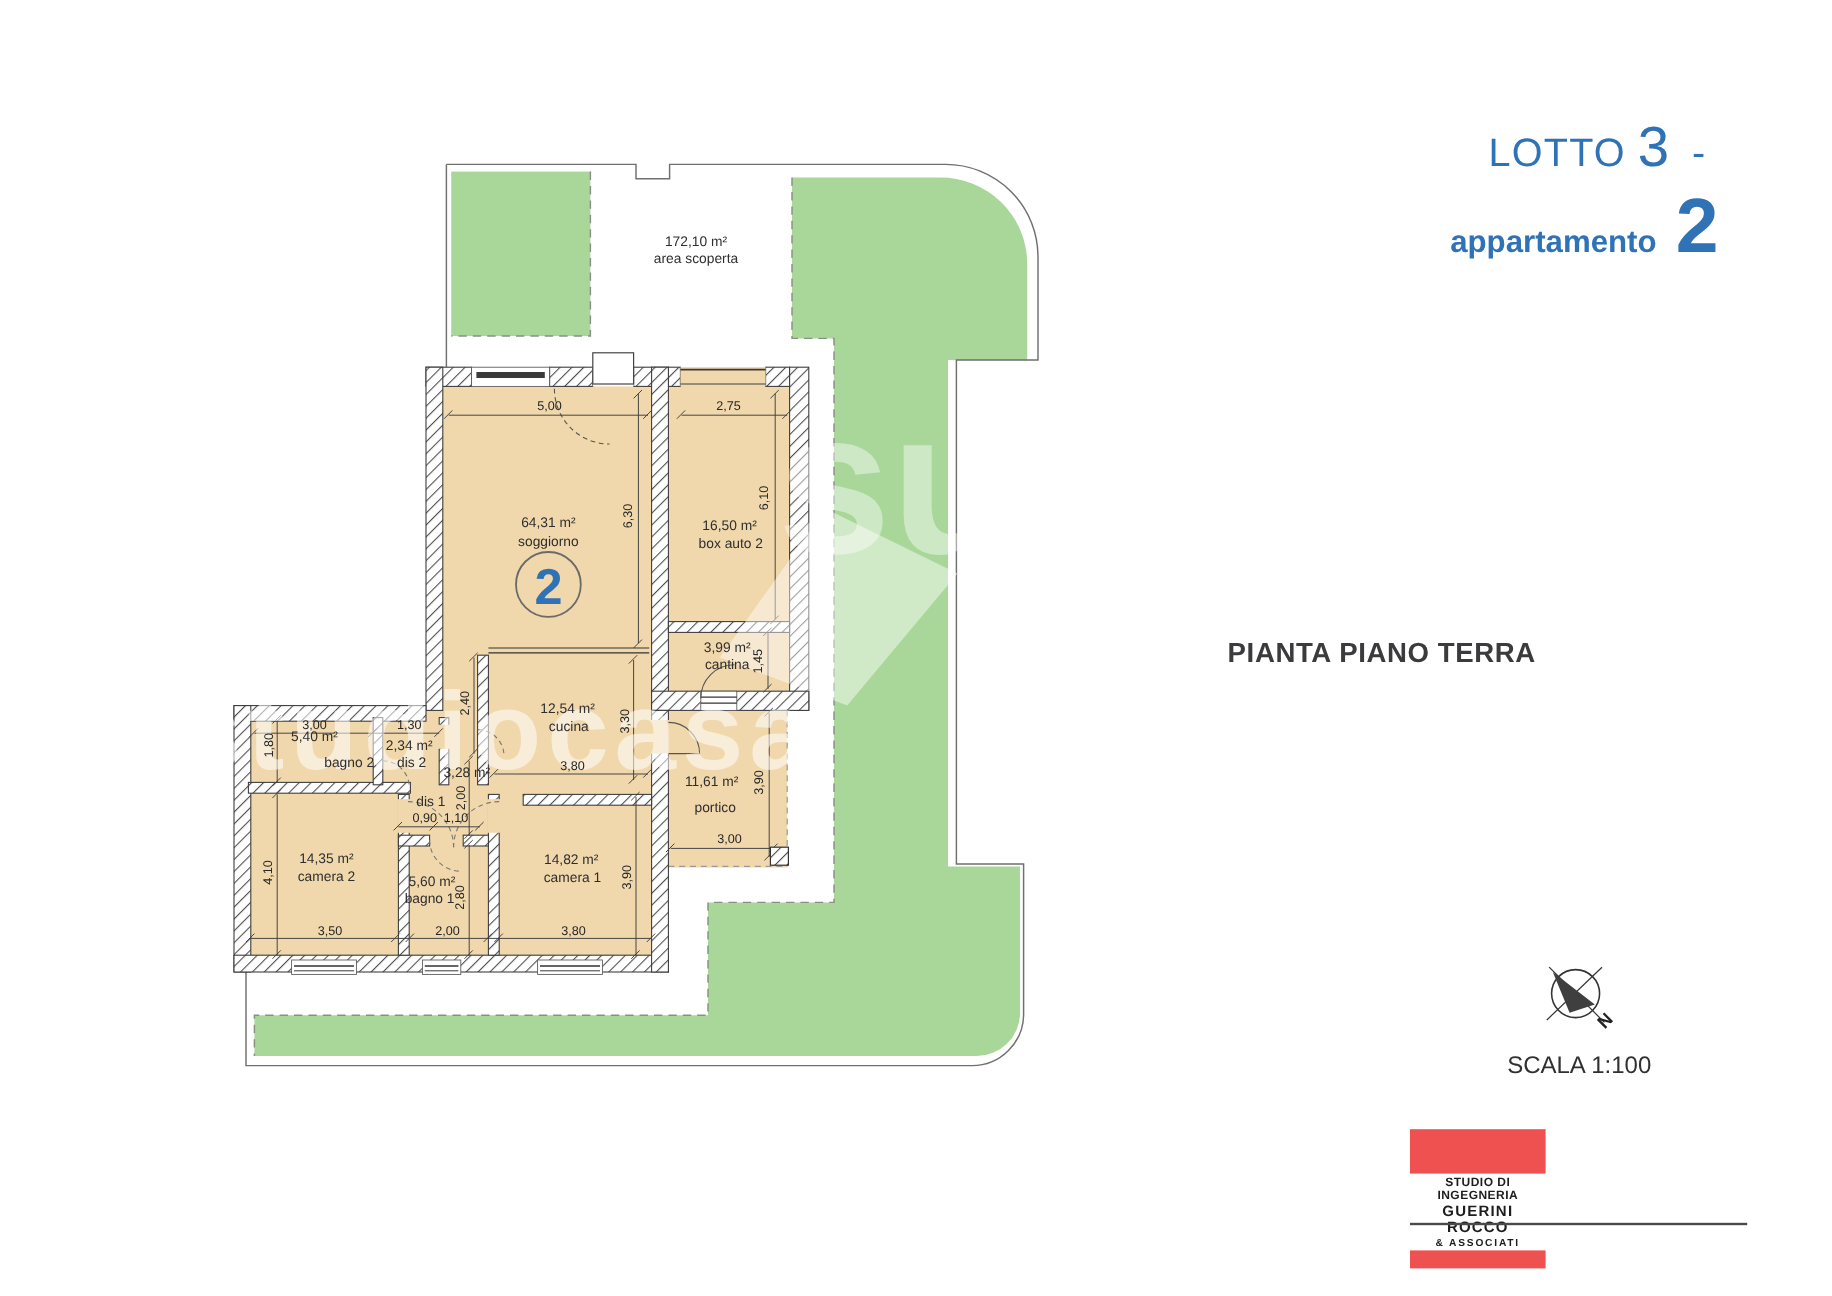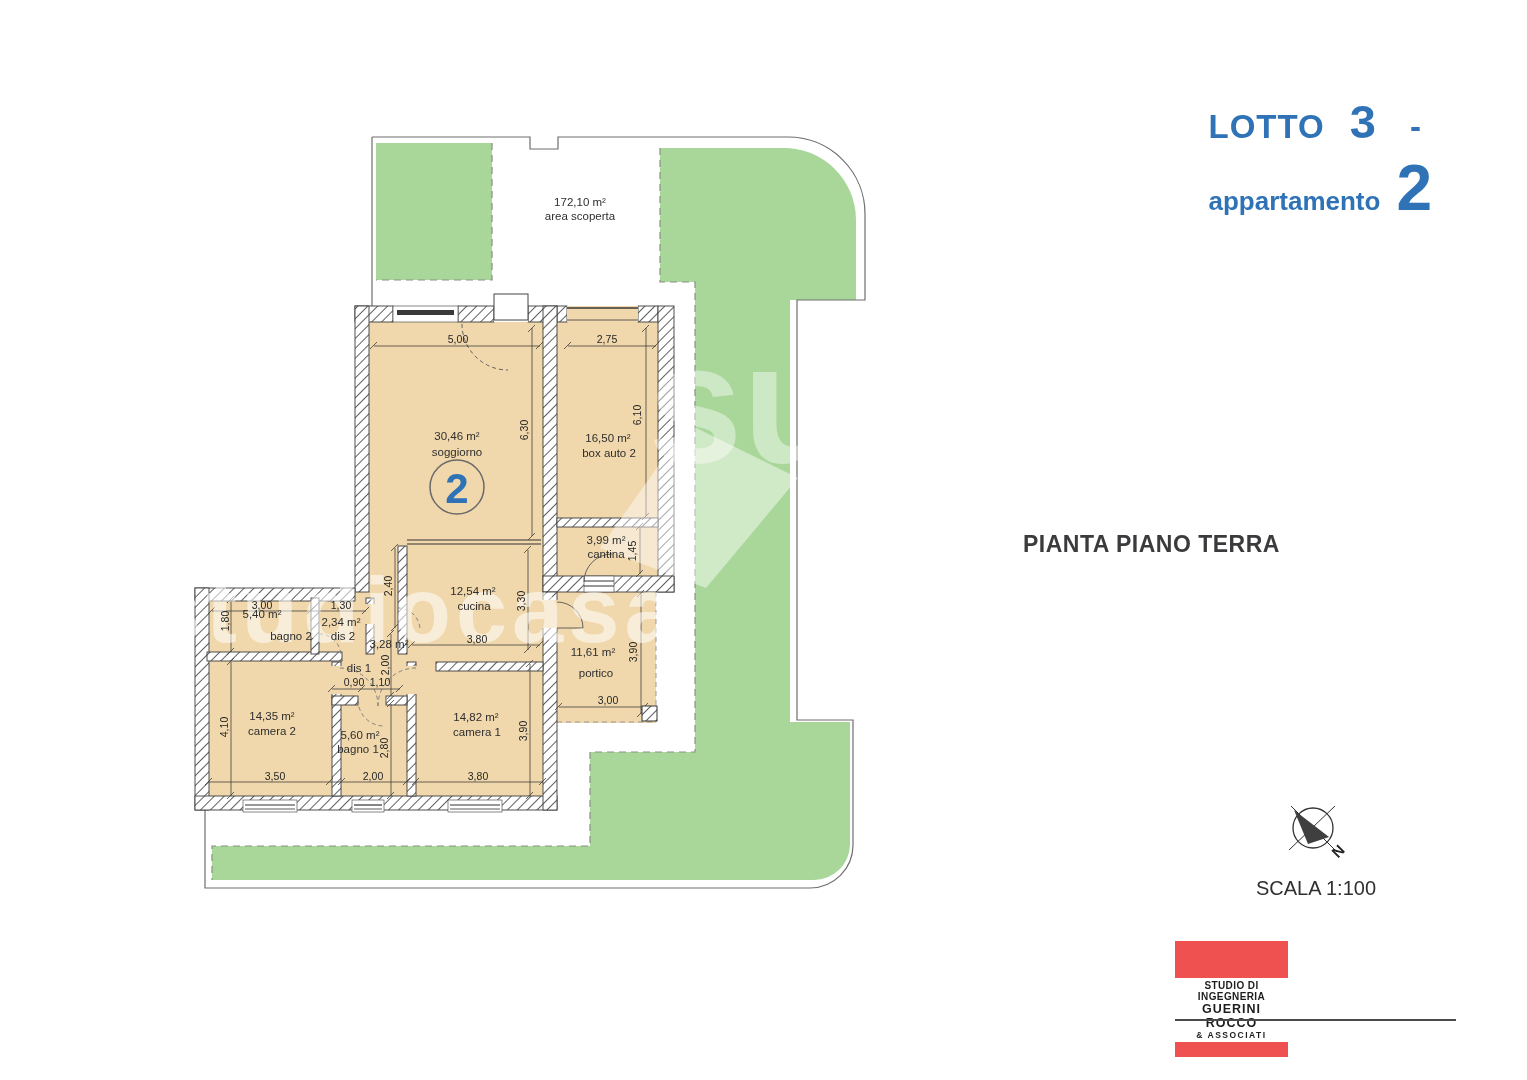--- a/index.html
+++ b/index.html
@@ -7,21 +7,21 @@
           font-family:"Liberation Sans", sans-serif;overflow:hidden;}
   .plan-svg{position:absolute;left:0;top:0;width:1527px;height:1080px;}
   
   .lbl{position:absolute;transform:translate(-50%,-50%);white-space:nowrap;
        font-size:11.5px;color:#2e2e2e;line-height:1;}
   .dim{font-size:10.5px;color:#262626;}
   .vert{transform:translate(-50%,-50%) rotate(-90deg);}
   .outdoor{font-size:11.5px;color:#2e2e2e;text-align:center;}
   
   .title-block{position:absolute;top:94px;right:95px;text-align:right;color:#2f73b6;}
-  .t1{display:flex;justify-content:space-between;align-items:baseline;font-weight:bold;
+  .t1{display:flex;justify-content:flex-end;align-items:baseline;font-weight:normal;
       font-size:33px;letter-spacing:1px;}
   .t1 .t1num{font-size:47px;margin:0 8px 0 10px;}
   .t1 .sep{margin:0 10px;}
   .t2{display:flex;justify-content:flex-end;align-items:baseline;font-weight:bold;
       font-size:26px;margin-top:2px;}
   .t2 .t2num{font-size:64px;margin-left:16px;}
   .plan-title{position:absolute;left:987px;top:531px;font-size:23px;font-weight:bold;
               letter-spacing:0.5px;color:#3b3b3d;margin-left:36px;}
   .scala{position:absolute;left:1316px;top:877px;transform:translateX(-50%);
          font-size:20px;color:#303030;}
@@ -187,21 +187,21 @@
       <polygon points="600,548 688,424 798,478 706,588" fill="rgba(255,255,255,0.45)"></polygon>
     </svg>
     <div class="wm-mark">su</div>
     <div class="wm-text">studiocasa</div>
   </div>
 
   <div>
     <div class="lbl outdoor" style="left:580px;top:203px;">172,10 m²</div>
     <div class="lbl outdoor" style="left:580px;top:217px;">area scoperta</div>
 
-    <div class="lbl" style="left:457px;top:437px;">30,46 m²</div>
+    <div class="lbl" style="left:457px;top:437px;">64,31 m²</div>
     <div class="lbl" style="left:457px;top:453px;">soggiorno</div>
 
     <div class="lbl" style="left:608px;top:439px;">16,50 m²</div>
     <div class="lbl" style="left:609px;top:454px;">box auto 2</div>
 
     <div class="lbl" style="left:606px;top:541px;">3,99 m²</div>
     <div class="lbl" style="left:606px;top:555px;">cantina</div>
 
     <div class="lbl" style="left:473px;top:592px;">12,54 m²</div>
     <div class="lbl" style="left:474px;top:607px;">cucina</div>

